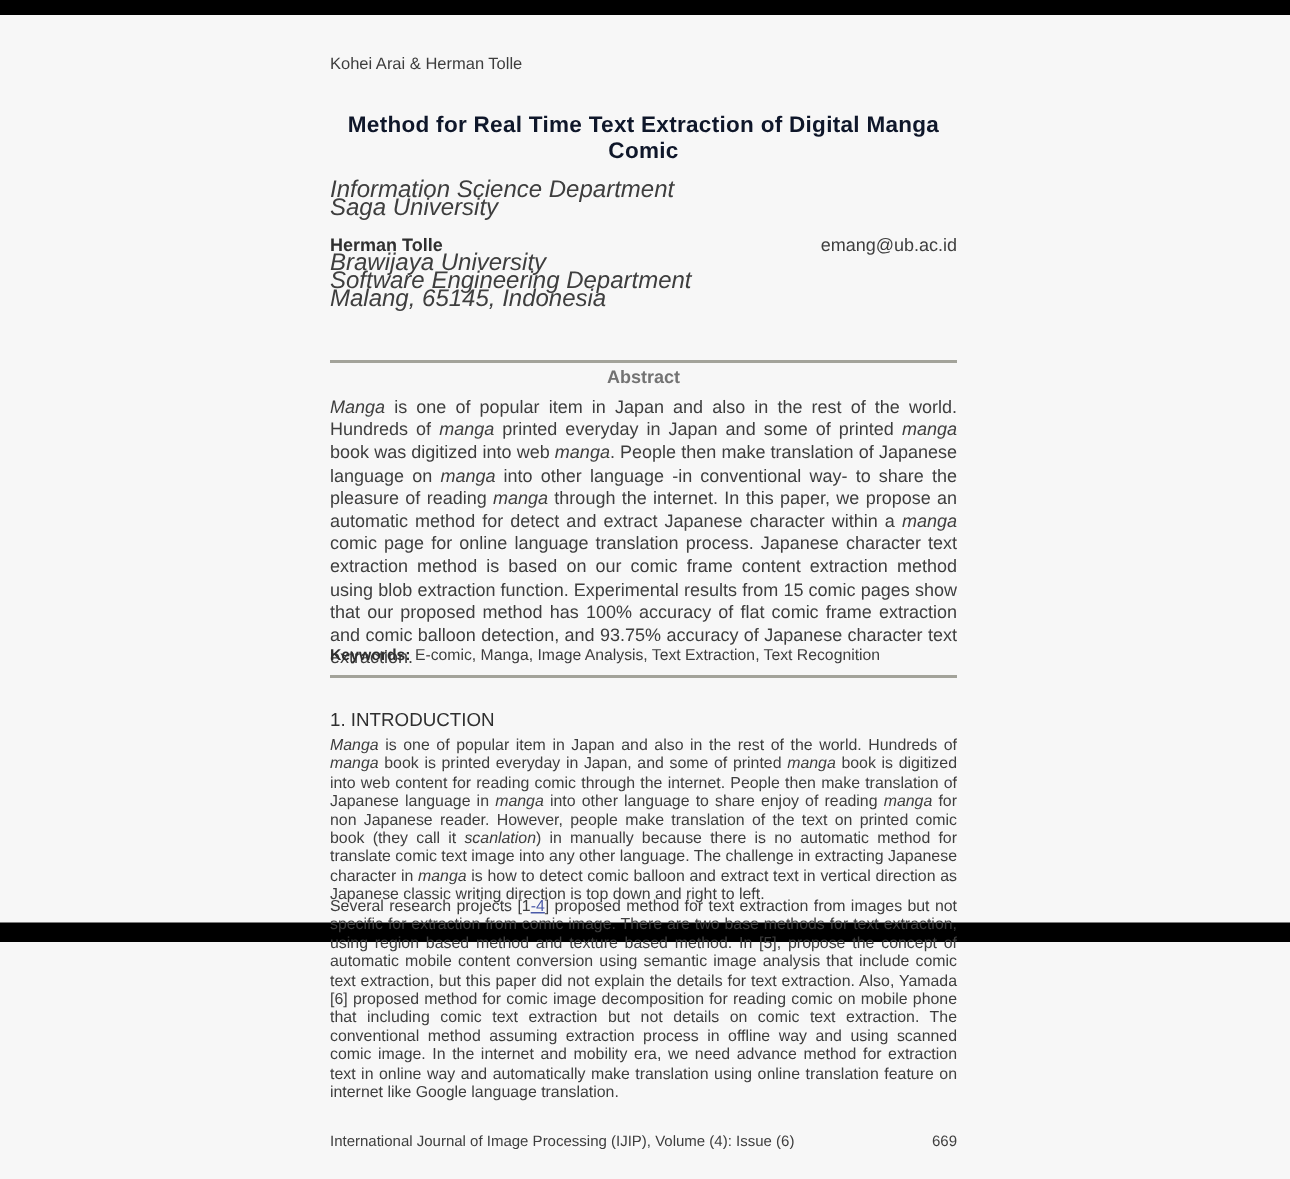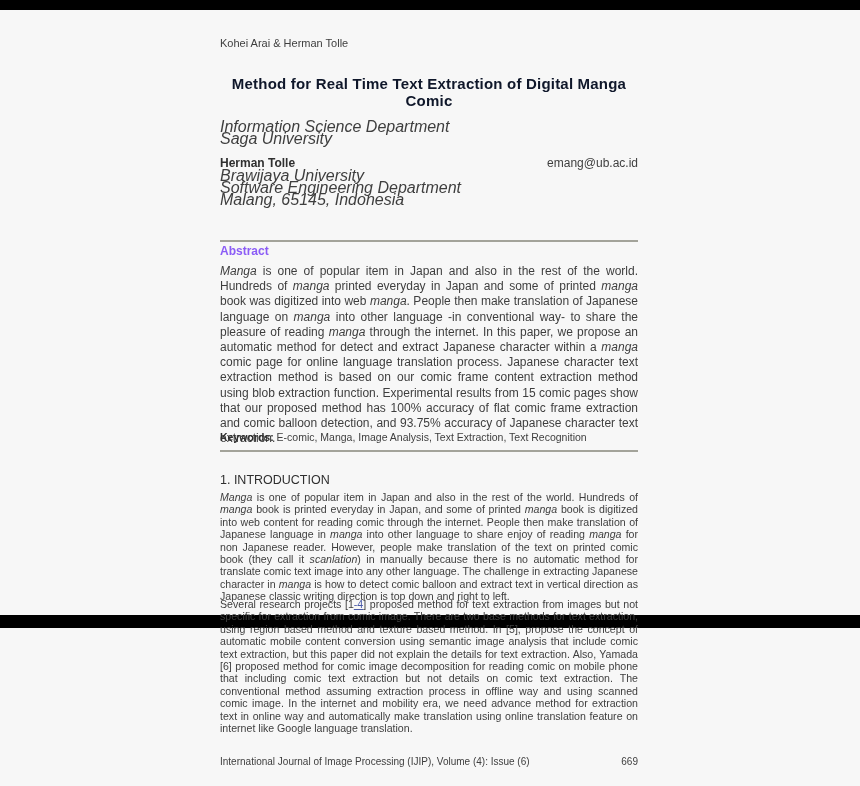--- a/index.html
+++ b/index.html
@@ -41,22 +41,22 @@
 
   .rule {
     position: absolute; left: 220px; width: 418px; height: 0;
     border-top: 2px solid #a3a39a;
   }
   .rule.abstract-rule { top: 240px; }
   .rule.keywords-rule { top: 450px; }
 
   .abstract-heading {
     position: absolute; left: 220px; top: 244px; width: 418px;
-    margin: 0; 
-    font-size: 12px; font-weight: bold; color: #8b5cf6;
+    margin: 0; text-align: center;
+    font-size: 12px; font-weight: bold; color: #737373;
   }
   .abstract-body {
     position: absolute; left: 220px; top: 264px; width: 418px;
     font-size: 12px; line-height: 15.2px; text-align: justify;
     color: #3e3e3e;
   }
   .keywords-line {
     position: absolute; left: 220px; top: 431px; width: 418px;
     font-size: 10.5px; color: #3e3e3e;
   }

